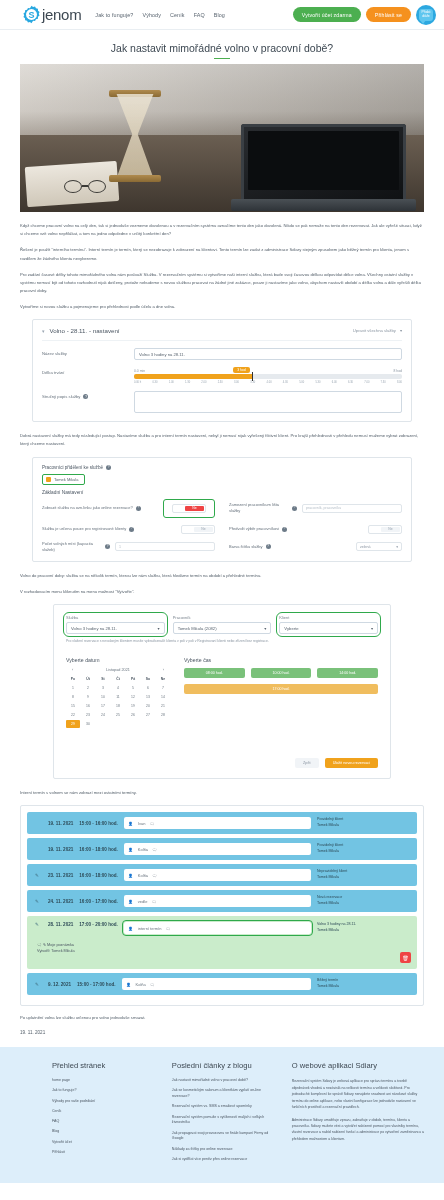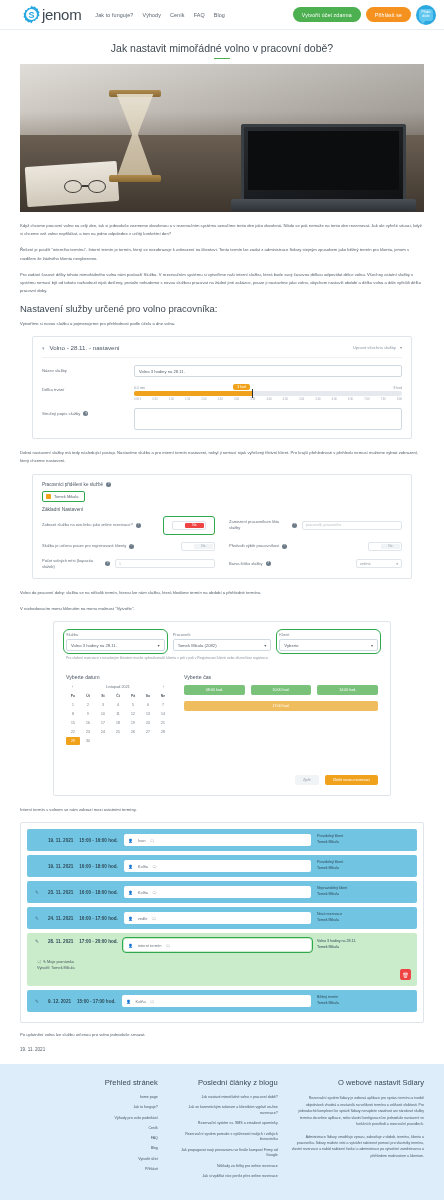--- a/index.html
+++ b/index.html
@@ -273,21 +273,21 @@
   }
   .small-icon { font-size:4px; color:#6b7680; }
 
   .post-date { width:404px; margin: 8px auto 12px; font-size:4.6px; color:#55606b; }
 
   
   .footer {
     background: #ddeefa; padding: 14px 20px 16px; width:444px;
   }
   .footer-cols { display:flex; gap: 14px; padding-left: 32px; }
-  .fcol { flex:1;text-align:right; }
+  .fcol { flex:1; }
   .fcol.wide { flex: 1.25; }
   .fcol h4 { font-size: 7.6px; color:#3d4852; font-weight:400; margin-bottom: 8px; }
   .fcol ul { list-style:none; }
   .fcol li { margin-bottom: 4.5px; }
   .fcol li a, .fcol li span { font-size:3.6px; color:#4b5662; text-decoration:none; line-height:1.6; display:block; }
   .fcol p { font-size:3.5px; color:#4b5662; line-height:1.85; margin-bottom:6px; }
 </style>
 </head>
 <body>
 
@@ -347,21 +347,20 @@
         <span></span>
         <i></i>
       </div>
   </div>
 
   <div class="article">
     <p class="body-text">Když chceme pracovní volno na celý den, tak si jednoduše vezmeme dovolenou a v rezervačním systému označíme tento den jako dovolená. Nikdo se pak nemůže na tento den rezervovat. Jak ale vyřešit situaci, když si chceme vzít volno nepřilákat, a tom na jedno odpoledne v určitý konkrétní den?</p>
     <p class="body-text">Řešení je použít "interního termínu". Interní termín je termín, který se nezobrazuje k zobrazení na klientovi. Tento termín lze zadat z administrace Sdiary stejným způsobem jako běžný termín pro klienta, jenom s rozdílem že žádného klienta nevybereme.</p>
     <p class="body-text">Pro zadání časové délky tohoto mimořádného volna nám poslouží Služba. V rezervačním systému si vytvoříme naši interní službu, která bude svoji časovou délkou odpovídat délce volna. Všechny ostatní služby v systému nemusí být od tohoto rozhodnutí nijak dotčeny, protože nebudeme s novou službou pracovat na žádné jiné zakázce, pouze ji nastavíme jako volno, abychom nastavili období a délku volna a dále vyřešili délku pracovní doby.</p>
 
-    <h2 class="section-heading">Nastavení služby určené pro volno pracovníka:</h2>
     <p class="sub-note">Vytvoříme si novou službu a pojmenujeme pro přehlednost podle účelu a dne volna.</p>
   </div>
 
   <div class="shot shot-1">
     <div class="shot-head">
       <div class="left">
         <span class="caret">▾</span>
         <span class="ttl">Volno - 28.11. - nastavení</span>
       </div>
       <div class="right">
@@ -750,20 +749,20 @@
             </li>
             <li>
               <a href="#">Náklady za štítky pro online rezervace</a>
             </li>
             <li>
               <a href="#">Jak si vydělat více peněz přes online rezervace</a>
             </li>
           </ul>
       </div>
       <div class="fcol wide">
-        <h4>O webové nastavit Sdiary</h4>
+        <h4>O webové aplikaci Sdiary</h4>
         <p>Rezervační systém Sdiary je webová aplikace pro správu termínů a tvorbě objednávek vhodná a nezávislá na velikosti termínů a velikosti složitosti. Pro jednoduché komplexní ke správě Sdiary nenajdete snadnost ani nárokové služby termínů do online aplikace, nebo vlastní konfigurace lze jednoduše nastavení ve funkčních prostředí a rezervační pravidlech.</p>
         <p>Administrace Sdiary umožňuje zpravu, zabraňuje v obdob, termínů, klientů a pracovníků. Sdiary můžete vést a vytvářet nabízené pomocí pro vlastníky termínů, vlastní rezervace a nabíd nabízení funkcí a administrace po vytvoření zaměstnanců a přehledem možnostem a klientům.</p>
       </div>
     </div>
   </footer>
 
 </div>
 
 </body></html>

